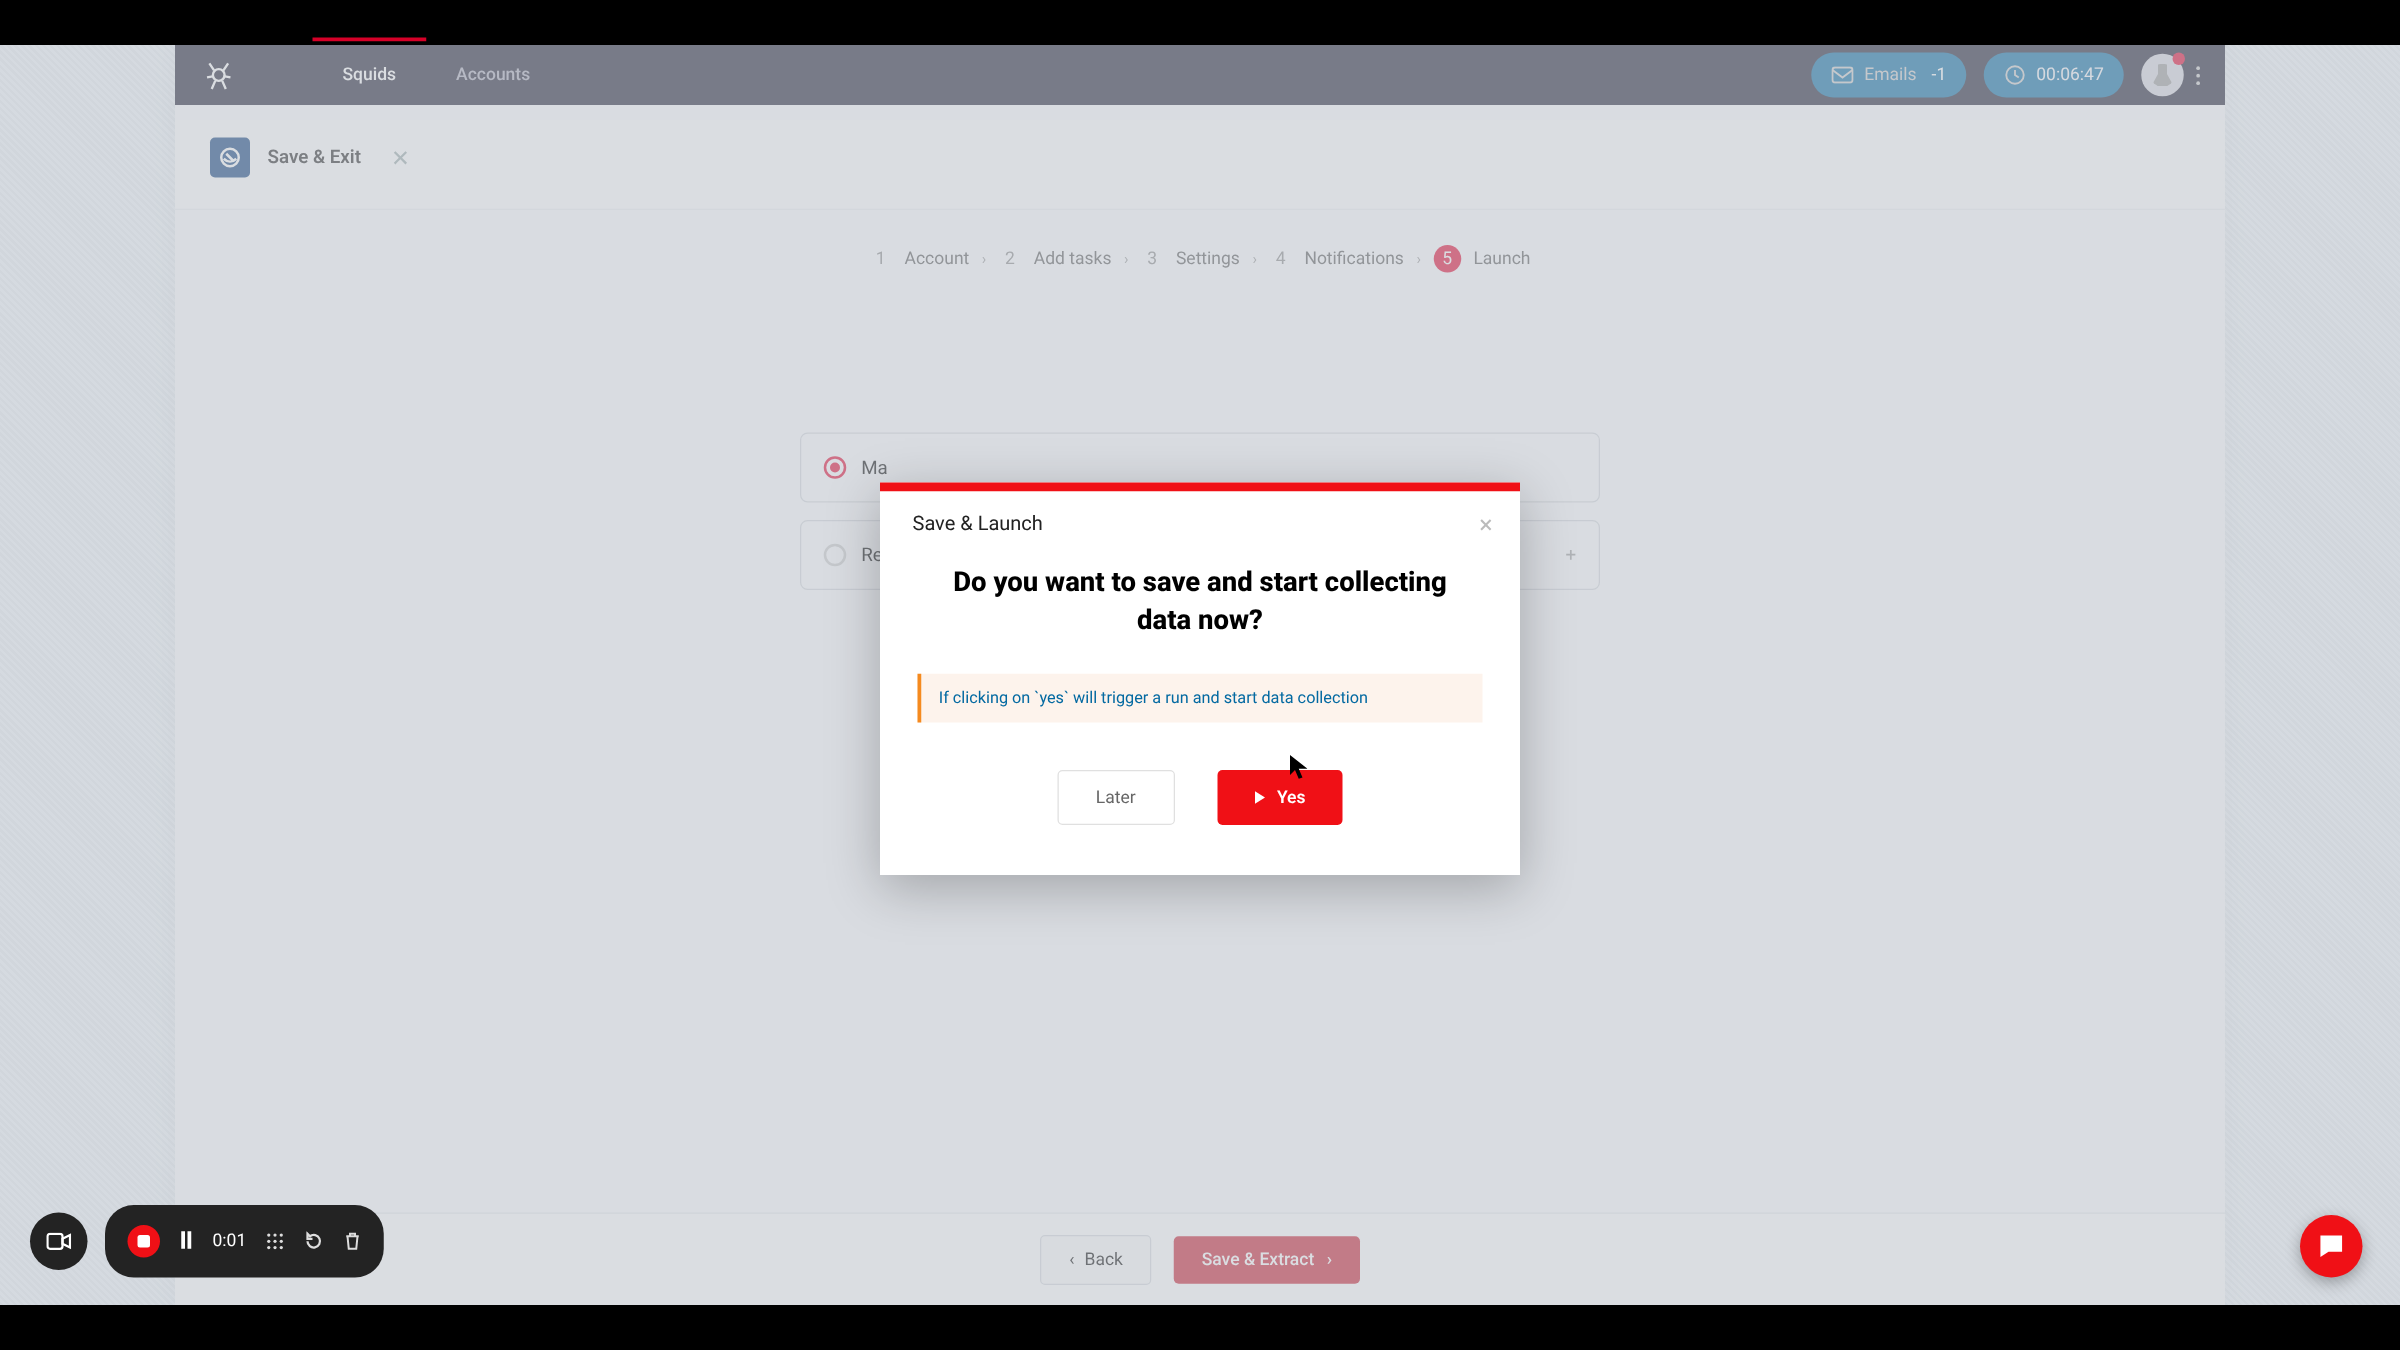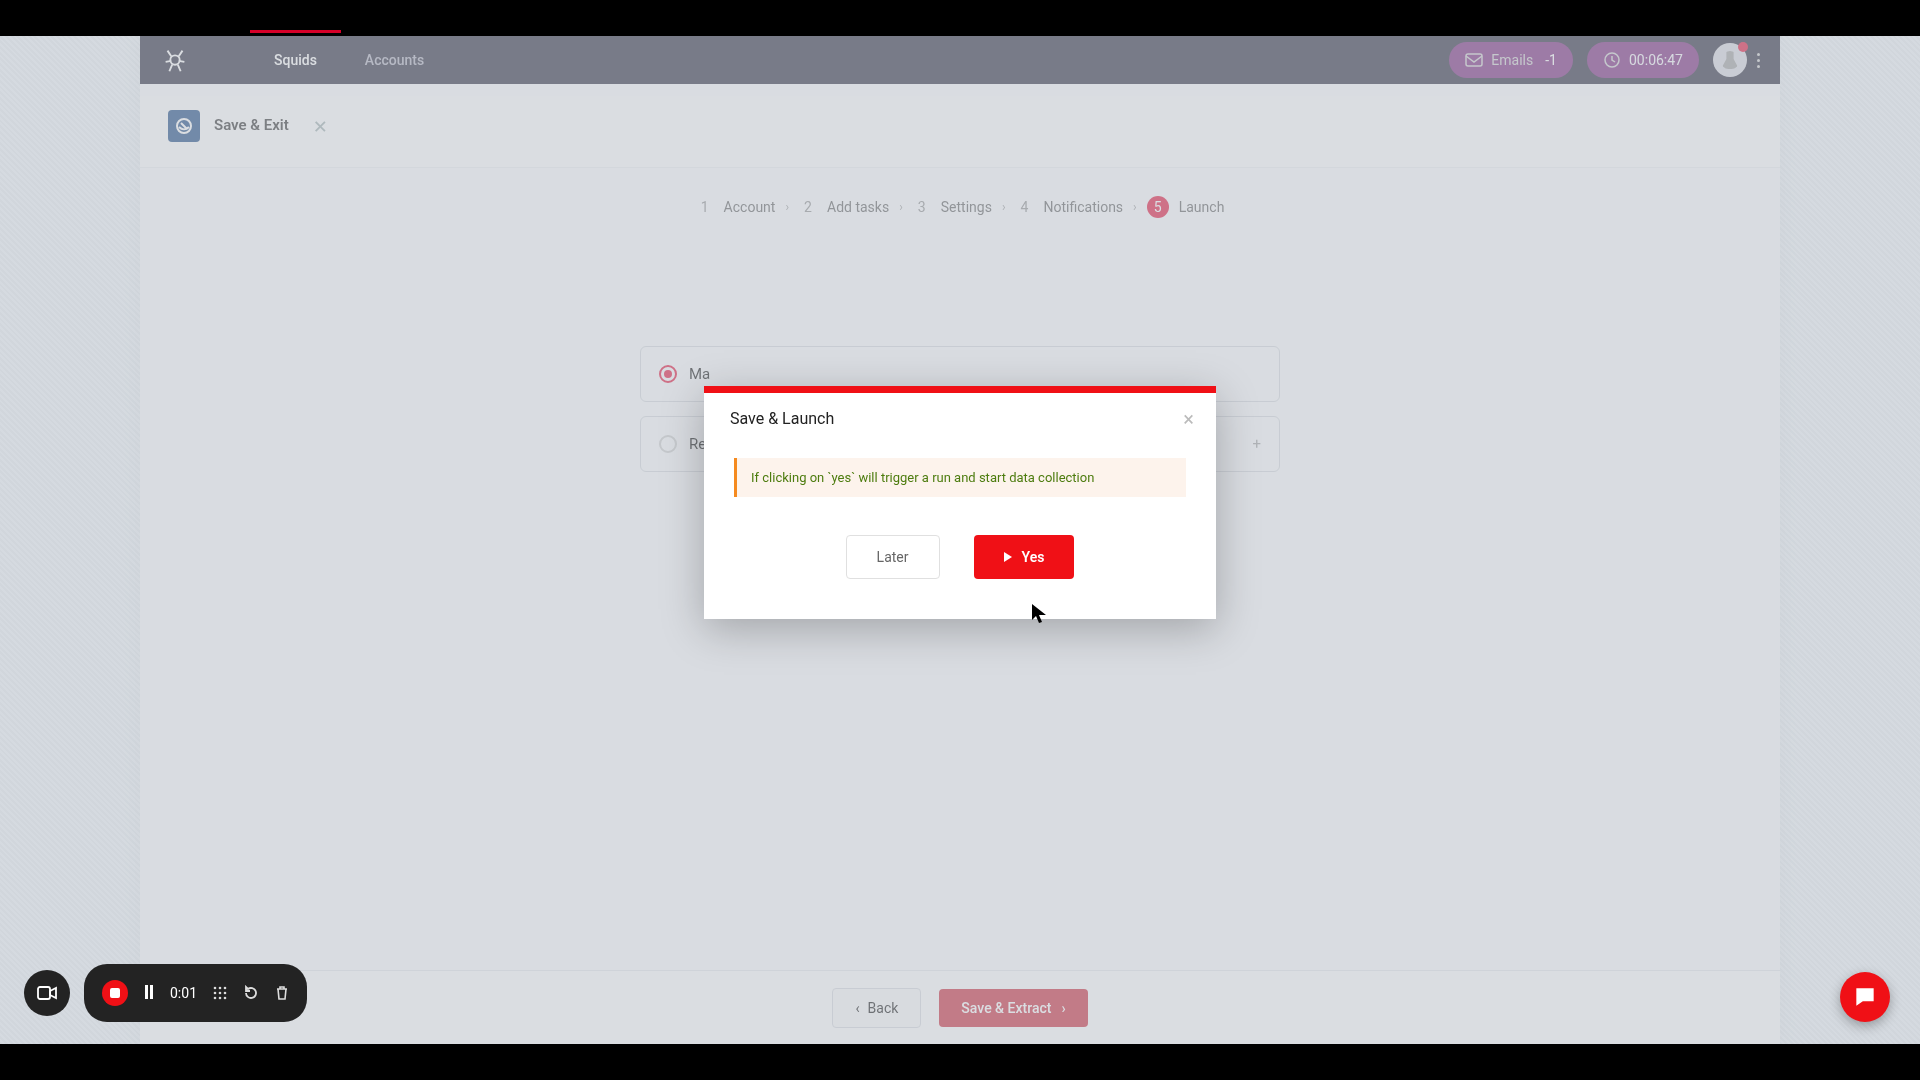--- a/index.html
+++ b/index.html
@@ -11,21 +11,21 @@
 .app { position:absolute; left:140px; right:140px; top:0; bottom:0; background:#fcfdff; box-shadow:0 0 20px rgba(0,0,0,0.05); }
 .frame-l, .frame-r { position:absolute; top:0; bottom:0; width:140px; background:repeating-linear-gradient(45deg,#dbe0e5 0 2px,#e5e9ed 2px 4px); }
 .frame-l { left:0; } .frame-r { right:0; }
 .topnav { position:absolute; top:0; left:0; right:0; height:48px; background:#1a1a2e; display:flex; align-items:center; padding:0 20px; color:#ccc; }
 .logo { width:30px; height:30px; color:#fff; margin-right:60px; }
 .logo svg { width:100%; height:100%; }
 .navtab { padding:0 24px; height:60px; display:flex; align-items:center; font-size:14px; font-weight:500; color:#aab; cursor:pointer; position:relative; }
 .navtab.active { color:#fff; }
 .navtab.active::after { content:''; position:absolute; top:0; left:0; right:0; height:3px; background:#e4002b; }
 .navspacer { flex:1; }
-.pill { background:#701a75; border-radius:20px; height:36px; display:flex; align-items:center; padding:0 16px; margin-right:14px; font-size:14px; gap:8px; }
+.pill { background:#0369a1; border-radius:20px; height:36px; display:flex; align-items:center; padding:0 16px; margin-right:14px; font-size:14px; gap:8px; }
 .pill.emails .count { color:#fff; margin-left:4px; }
 .pill.timer .time { color:#f5f5fa; }
 .avatar { width:34px; height:34px; border-radius:50%; background:#d8d8e0; position:relative; display:flex; align-items:center; justify-content:center; }
 .avatar::before { content:''; width:18px; height:18px; border-radius:50% 50% 42% 42%; background:#999; clip-path:polygon(30% 0,70% 0,70% 45%,100% 100%,0 100%,30% 45%); }
 .avatar .dot { position:absolute; top:-1px; right:-1px; width:10px; height:10px; background:#e4002b; border-radius:50%; }
 .kebab { margin-left:10px; color:#ccc; font-size:18px; line-height:0.5; display:flex; flex-direction:column; gap:3px; }
 .kebab span { width:3px; height:3px; background:#ccc; border-radius:50%; }
 .header2 { position:absolute; top:60px; left:0; right:0; height:72px; padding:10px 28px 0 28px; background:#fff; display:flex; align-items:flex-start; border-bottom:1px solid #eef0f3; }
 .appicon { width:32px; height:32px; border-radius:4px; background:#0b3d7a; color:#fff; display:flex; align-items:center; justify-content:center; margin-right:14px; margin-top:4px; }
 .titleblock { flex:1; }
@@ -48,21 +48,21 @@
 .radiobox .plus { position:absolute; right:18px; color:#999; }
 .bottombar { position:absolute; bottom:0; left:0; right:0; height:74px; background:#fff; border-top:1px solid #e5e7eb; display:flex; align-items:center; justify-content:center; gap:18px; }
 .btn-back { border:1px solid #d5d8dd; background:#fafafa; padding:11px 22px; border-radius:4px; font-size:14px; display:flex; align-items:center; gap:8px; cursor:pointer; }
 .btn-extract { background:#c61a2c; color:#fff; padding:11px 22px; border-radius:4px; font-size:14px; font-weight:500; display:flex; align-items:center; gap:10px; cursor:pointer; border:none; }
 .overlay { position:absolute; inset:0; background:rgba(200,206,214,0.55); z-index:50; pointer-events:none; }
 .modal { position:absolute; left:50%; top:340px; transform:translateX(-50%); width:512px; background:#fff; z-index:100; box-shadow:0 10px 40px rgba(0,0,0,0.25);margin-top:10px; }
 .modal .redbar { height:7px; background:#f01016; }
 .modal .mhead { padding:16px 26px 8px 26px; font-size:16px; color:#222; position:relative; }
 .modal .mclose { position:absolute; right:22px; top:14px; color:#bbb; font-size:20px; cursor:pointer; }
 .modal .mtitle { font-size:22px; font-weight:800; text-align:center; padding:16px 50px 6px 50px; line-height:1.35; color:#000; }
-.modal .mnote { margin:22px 30px; padding:12px 14px; background:#fdf3ec; border-left:3px solid #f58a1f; font-size:13px; color:#4d7c0f; }
+.modal .mnote { margin:22px 30px; padding:12px 14px; background:#fdf3ec; border-left:3px solid #f58a1f; font-size:13px; color:#0369a1; }
 .modal .mbtns { display:flex; justify-content:center; gap:34px; padding:16px 0 40px 0; }
 .modal .later { border:1px solid #e0e0e0; background:#fff; color:#666; padding:13px 30px; border-radius:4px; font-size:14px; cursor:pointer; }
 .modal .yes { background:#f01016; color:#fff; border:none; padding:13px 30px; border-radius:4px; font-size:14px; font-weight:600; cursor:pointer; display:flex; align-items:center; gap:10px; }
 .modal .yes .tri { width:0; height:0; border-left:8px solid #fff; border-top:5px solid transparent; border-bottom:5px solid transparent; }
 .cursor { position:absolute; z-index:200; left:1032px; top:568px; width:14px; height:20px; pointer-events:none; }
 .cursor svg { width:100%; height:100%; }
 .recbar { position:absolute; z-index:300; left:24px; bottom:58px; display:flex; align-items:center; gap:14px; }
 .recround { width:46px; height:46px; border-radius:50%; background:#232323; display:flex; align-items:center; justify-content:center; color:#fff; }
 .recpill { background:#232323; height:58px; border-radius:23px; display:flex; align-items:center; padding:0 18px; gap:16px; }
 .recpill .recdot { width:26px; height:26px; border-radius:50%; background:#f01016; display:flex; align-items:center; justify-content:center; }
@@ -182,20 +182,21 @@
   </div>
 
   <div class="overlay"></div>
 
   <div class="modal">
     <div class="redbar"></div>
     <div class="mhead">
       <span>Save &amp; Launch</span>
       <span class="mclose">×</span>
     </div>
+    <div class="mtitle">Do you want to save and start collecting data now?</div>
     <div class="mnote">If clicking on `yes` will trigger a run and start data collection</div>
     <div class="mbtns">
       <button class="later">Later</button>
       <button class="yes">
           <span class="tri"></span>
           <span>Yes</span>
         </button>
     </div>
   </div>
 

